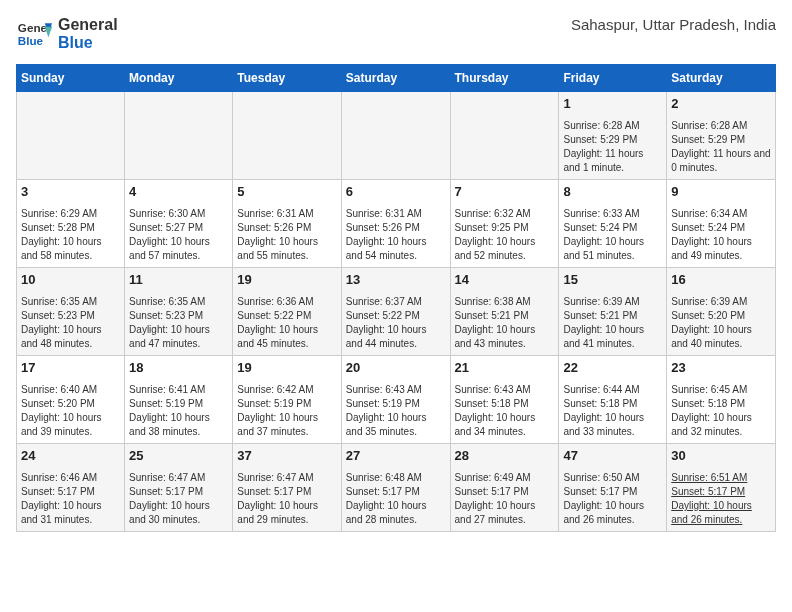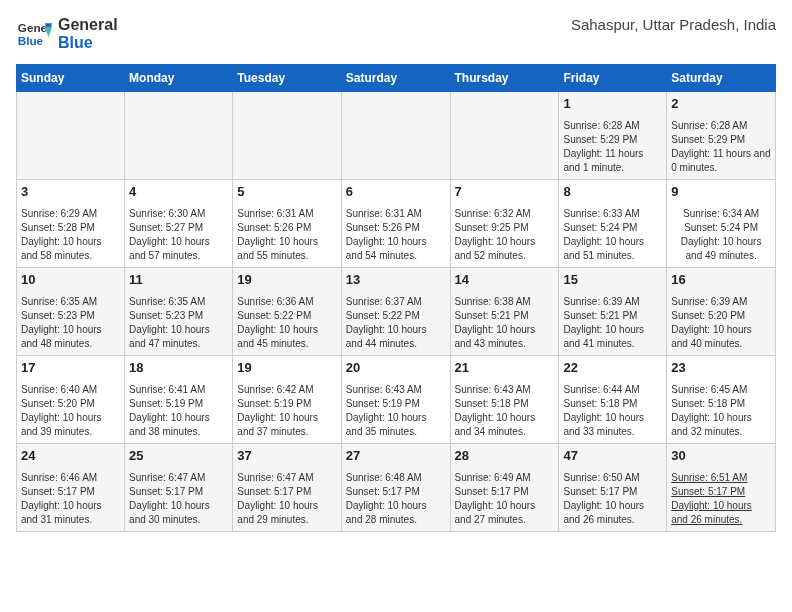--- a/index.html
+++ b/index.html
@@ -165,21 +165,21 @@
 Daylight: 10 hours and 52 minutes.</div>
         </td>
         <td>
           <span class="day-number">8</span>
           <div class="day-info" style="white-space: pre-line;">Sunrise: 6:33 AM
 Sunset: 5:24 PM
 Daylight: 10 hours and 51 minutes.</div>
         </td>
         <td>
           <span class="day-number">9</span>
-          <div class="day-info" style="white-space: pre-line; text-align: center;">Sunrise: 6:34 AM
+          <div class="day-info" style="white-space: pre-line;">Sunrise: 6:34 AM
 Sunset: 5:24 PM
 Daylight: 10 hours and 49 minutes.</div>
         </td>
       </tr>
       <tr>
         <td>
           <span class="day-number">10</span>
           <div class="day-info" style="white-space: pre-line;">Sunrise: 6:35 AM
 Sunset: 5:23 PM
 Daylight: 10 hours and 48 minutes.</div>

